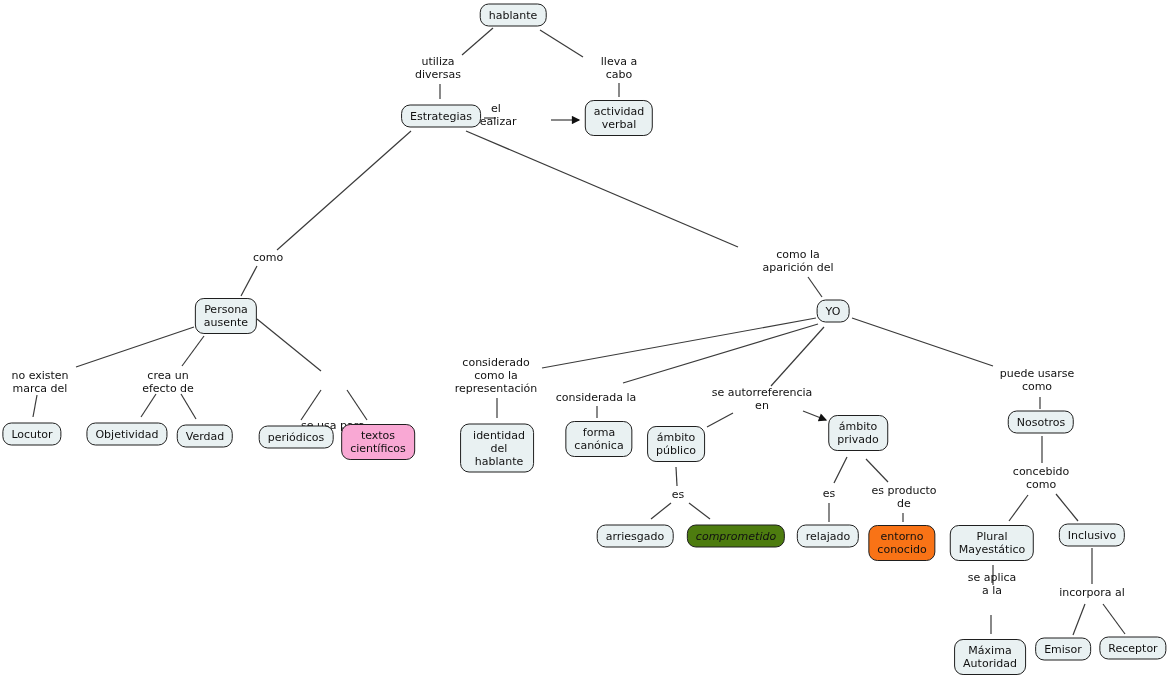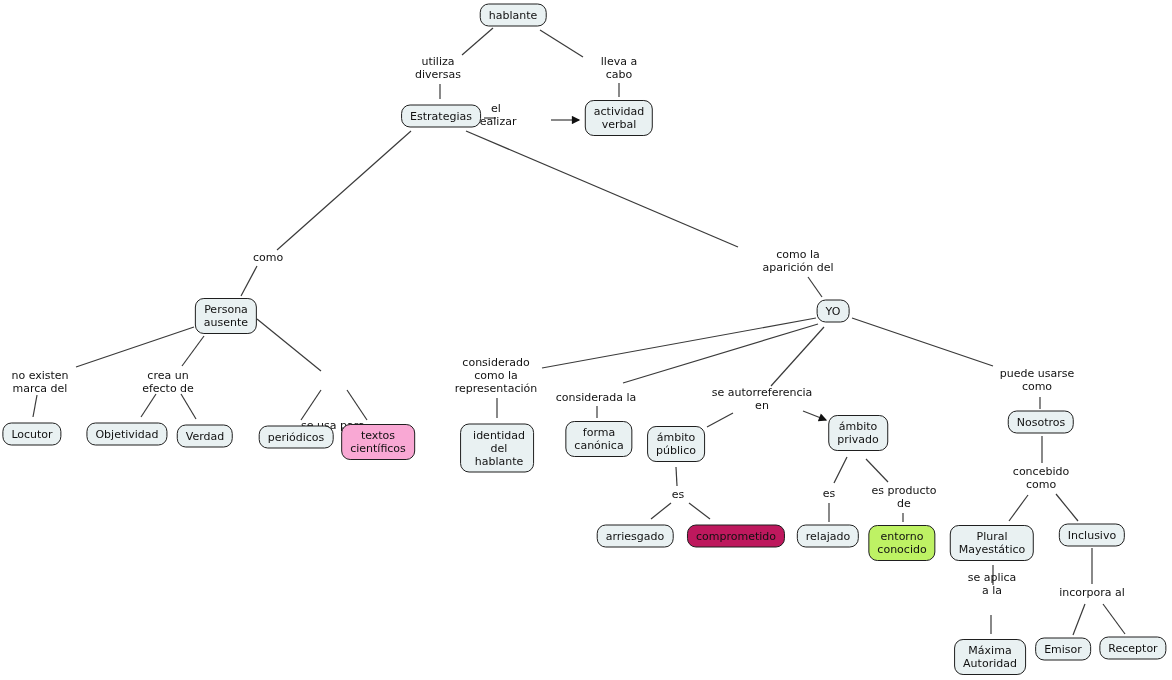--- a/index.html
+++ b/index.html
@@ -153,23 +153,23 @@
 del
 hablante</div>
       <div class="node" style="left: 599px; top: 439px; background: rgb(233, 241, 242); border-color: rgb(31, 31, 31); color: rgb(17, 17, 17);">forma
 canónica</div>
       <div class="node" style="left: 676px; top: 444px; background: rgb(233, 241, 242); border-color: rgb(31, 31, 31); color: rgb(17, 17, 17);">ámbito
 público</div>
       <div class="node" style="left: 858px; top: 433px; background: rgb(233, 241, 242); border-color: rgb(31, 31, 31); color: rgb(17, 17, 17);">ámbito
 privado</div>
       <div class="node" style="left: 833px; top: 311px; background: rgb(233, 241, 242); border-color: rgb(31, 31, 31); color: rgb(17, 17, 17);">YO</div>
       <div class="node" style="left: 635px; top: 536px; background: rgb(233, 241, 242); border-color: rgb(31, 31, 31); color: rgb(17, 17, 17);">arriesgado</div>
-      <div class="node" style="left: 736px; top: 536px; background: #be185d; border-color: rgb(31, 31, 31); color: rgb(17, 17, 17);">comprometido</div>
+      <div class="node" style="left: 736px; top: 536px; background: #4d7c0f; border-color: rgb(31, 31, 31); color: rgb(17, 17, 17); font-style: italic;">comprometido</div>
       <div class="node" style="left: 828px; top: 536px; background: rgb(233, 241, 242); border-color: rgb(31, 31, 31); color: rgb(17, 17, 17);">relajado</div>
-      <div class="node" style="left: 902px; top: 543px; background: #bef264; border-color: rgb(31, 31, 31); color: rgb(17, 17, 17);">entorno
+      <div class="node" style="left: 902px; top: 543px; background: #f97316; border-color: rgb(31, 31, 31); color: rgb(17, 17, 17);">entorno
 conocido</div>
       <div class="node" style="left: 1041px; top: 422px; background: rgb(233, 241, 242); border-color: rgb(31, 31, 31); color: rgb(17, 17, 17);">Nosotros</div>
       <div class="node" style="left: 992px; top: 543px; background: rgb(233, 241, 242); border-color: rgb(31, 31, 31); color: rgb(17, 17, 17);">Plural
 Mayestático</div>
       <div class="node" style="left: 1092px; top: 535px; background: rgb(233, 241, 242); border-color: rgb(31, 31, 31); color: rgb(17, 17, 17);">Inclusivo</div>
       <div class="node" style="left: 990px; top: 657px; background: rgb(233, 241, 242); border-color: rgb(31, 31, 31); color: rgb(17, 17, 17);">Máxima
 Autoridad</div>
       <div class="node" style="left: 1063px; top: 649px; background: rgb(233, 241, 242); border-color: rgb(31, 31, 31); color: rgb(17, 17, 17);">Emisor</div>
       <div class="node" style="left: 1133px; top: 648px; background: rgb(233, 241, 242); border-color: rgb(31, 31, 31); color: rgb(17, 17, 17);">Receptor</div>
     </div>

